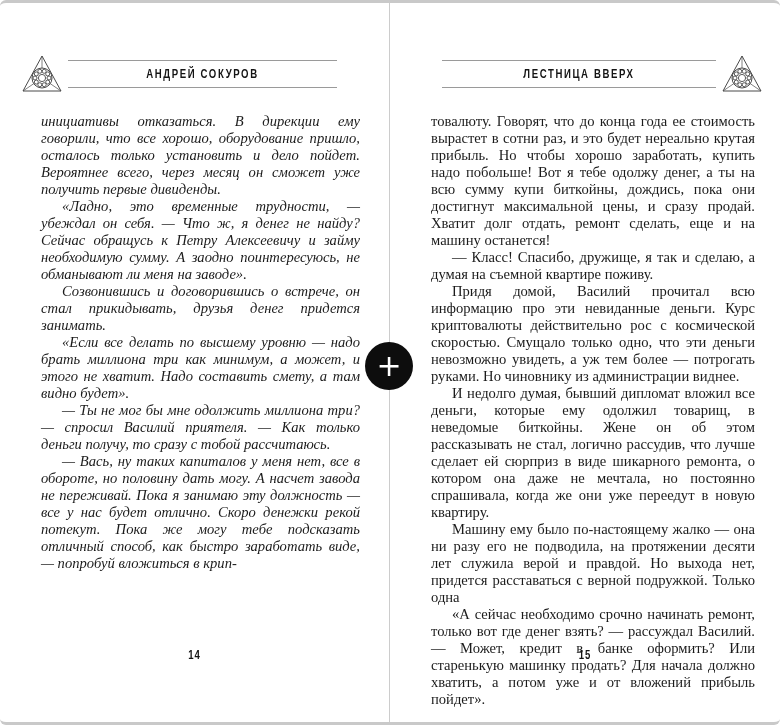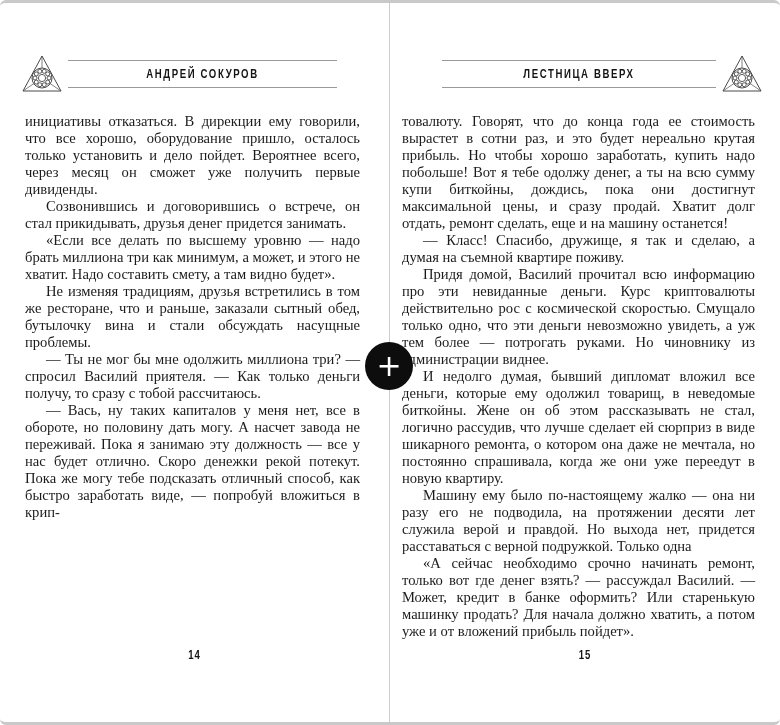--- a/index.html
+++ b/index.html
@@ -55,22 +55,22 @@
     font-size: 12px;
     letter-spacing: 2px;
     color: #141414;
     transform: scaleX(0.8);
     transform-origin: 50% 50%;
     white-space: nowrap;
     overflow: visible;
   }
 
   .body-text { margin-top: 20px; }
-  .page-left  .body-text { margin-left: 25px; margin-right: 29px; }
-  .page-right .body-text { margin-left: 12px; margin-right: 25px; }
+  .page-left  .body-text { margin-left: 41px; margin-right: 29px; font-style: italic; }
+  .page-right .body-text { margin-left: 41px; margin-right: 25px; }
 
   .body-text p {
     margin: 0;
     font-size: 14.6px;
     line-height: 17px;
     text-align: justify;
     text-indent: 21px;
     hyphens: auto;
     -webkit-hyphens: auto;
   }
@@ -138,23 +138,23 @@
       </span>
       <div class="header-center">
         <div class="rule"></div>
         <div class="running-title">АНДРЕЙ СОКУРОВ</div>
         <div class="rule"></div>
       </div>
     </div>
 
     <div class="body-text">
       <p class="cont">инициативы отказаться. В дирекции ему говорили, что все хорошо, оборудование пришло, осталось только установить и дело пойдет. Вероятнее всего, через месяц он сможет уже получить первые дивиденды.</p>
+      <p>«Ладно, это временные трудности, — убеждал он себя. — Что ж, я денег не найду? Сейчас обращусь к Петру Алексеевичу и займу необходимую сумму. А заодно поинтересуюсь, не обманывают ли меня на заводе».</p>
       <p>Созвонившись и договорившись о встрече, он стал прикидывать, друзья денег придется занимать.</p>
       <p>«Если все делать по высшему уровню — надо брать миллиона три как минимум, а может, и этого не хватит. Надо составить смету, а там видно будет».</p>
-      <p>Не изменяя традициям, друзья встретились в том же ресторане, что и раньше, заказали сытный обед, бутылочку вина и стали обсуждать насущные проблемы.</p>
       <p>— Ты не мог бы мне одолжить миллиона три? — спросил Василий приятеля. — Как только деньги получу, то сразу с тобой рассчитаюсь.</p>
       <p>— Вась, ну таких капиталов у меня нет, все в обороте, но половину дать могу. А насчет завода не переживай. Пока я занимаю эту должность — все у нас будет отлично. Скоро денежки рекой потекут. Пока же могу тебе подсказать отличный способ, как быстро заработать виде, — попробуй вложиться в крип-</p>
     </div>
 
     <div class="page-number">14</div>
   </div>
 
   <div class="divider"></div>
 
   <div class="page page-right">

